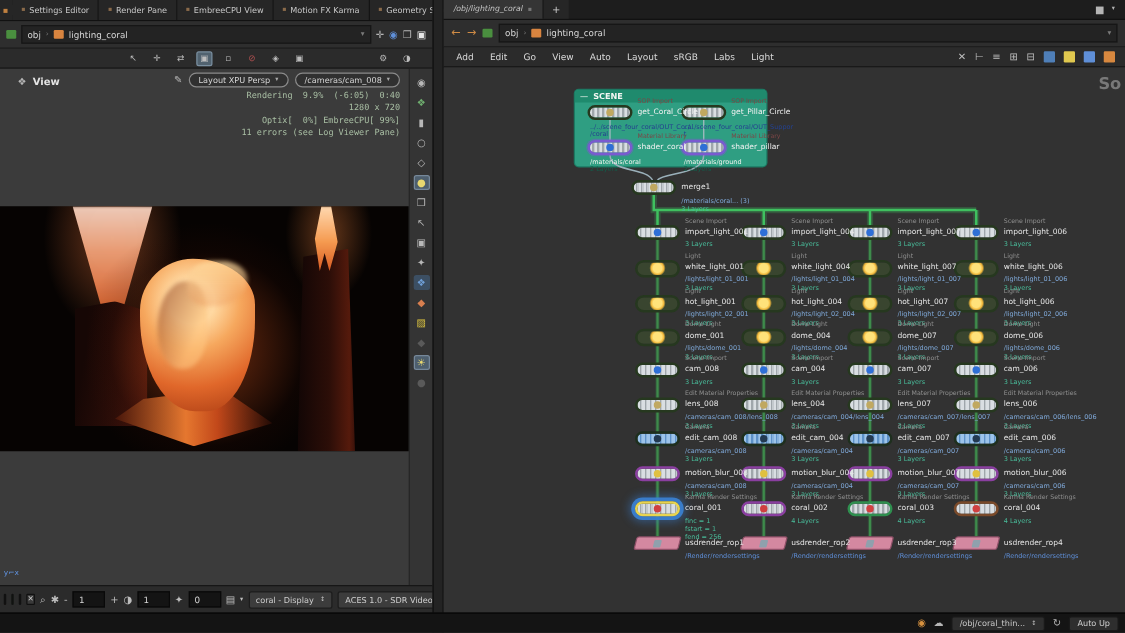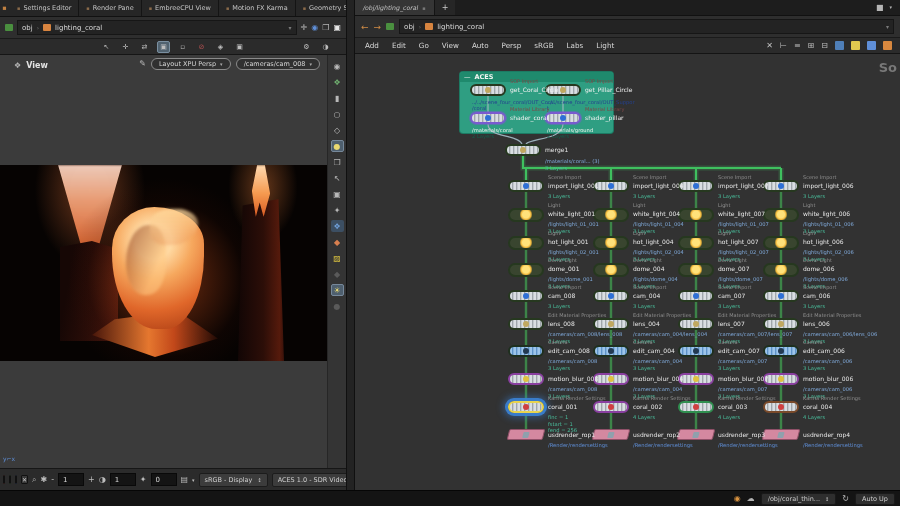--- a/index.html
+++ b/index.html
@@ -266,20 +266,21 @@
         <span class="icon">✎</span>
         <span class="pill">
           <span>Layout XPU Persp</span>
             <span class="car">▾</span>
         </span>
         <span class="pill">
           <span>/cameras/cam_008</span>
             <span class="car">▾</span>
         </span>
       </div>
+      <div id="vp-stats"><div>Rendering  9.9%  (-6:05)  0:40</div><div>1280 x 720</div><div>Optix[  0%] EmbreeCPU[ 99%]</div><div>11 errors (see Log Viewer Pane)</div></div>
 
       <div id="render-img">
         <div class="cone-glow"></div>
         <div class="cone"></div>
         <div class="pedestal"></div>
         <div class="coral-glow"></div>
         <div class="platform"></div>
         <div class="coral"></div>
         <div class="coral-fold1"></div>
         <div class="coral-fold2"></div>
@@ -320,21 +321,21 @@
       <span class="bt">-</span>
       <span class="numbox">1</span>
       <span class="bt">+</span>
       <span class="bt">◑</span>
       <span class="numbox">1</span>
       <span class="bt">✦</span>
       <span class="numbox">0</span>
       <span class="bt">▤</span>
       <span class="bt" style="font-size:5px;">▾</span>
       <span class="lut">
-        <span>sRGB - Display</span>
+        <span>coral - Display</span>
           <span style="font-size:5px;">↕</span>
       </span>
       <span class="lut">
         <span>ACES 1.0 - SDR Video</span>
           <span style="font-size:5px;">↕</span>
       </span>
     </div>
   </div>
 
   <div id="divider"></div>
@@ -366,21 +367,21 @@
       </div>
     </div>
 
     <div id="rp-menurow">
       <div id="menu-items">
           <div class="menu-item">Add</div>
           <div class="menu-item">Edit</div>
           <div class="menu-item">Go</div>
           <div class="menu-item">View</div>
           <div class="menu-item">Auto</div>
-          <div class="menu-item">Persp</div>
+          <div class="menu-item">Layout</div>
           <div class="menu-item">sRGB</div>
           <div class="menu-item">Labs</div>
           <div class="menu-item">Light</div>
         </div>
       <div id="menu-right">
         <span class="mi">✕</span>
         <span class="mi">⊢</span>
         <span class="mi">≡</span>
         <span class="mi">⊞</span>
         <span class="mi">⊟</span>
@@ -390,21 +391,21 @@
         <span class="mi-col" style="background:#d8883f;"></span>
       </div>
     </div>
 
     <div id="net-canvas">
       <div id="watermark">So</div>
 
       <div id="scene-box">
         <div id="scene-head">
           <span style="font-weight:normal;">—</span>
-          <span>ACES</span>
+          <span>SCENE</span>
         </div>
       </div>
 
       <svg id="wires" width="545" height="436">
 
         <path d="M133,42 V58 M208,42 V58" stroke="#a8bcC4" stroke-width="1" fill="none"></path>
 
         <path d="M133,70 C133,84 162,80 167,90 M208,70 C208,86 176,84 171,90" stroke="#9ab0ba" stroke-width="1.2" fill="none"></path>
 
         <path d="M168,102 V114 H426 M171,114 V126 M256,114 V126 M341,114 V126 M426,114 V126" stroke="#3fc05f" stroke-width="5" stroke-opacity="0.25" fill="none"></path>

